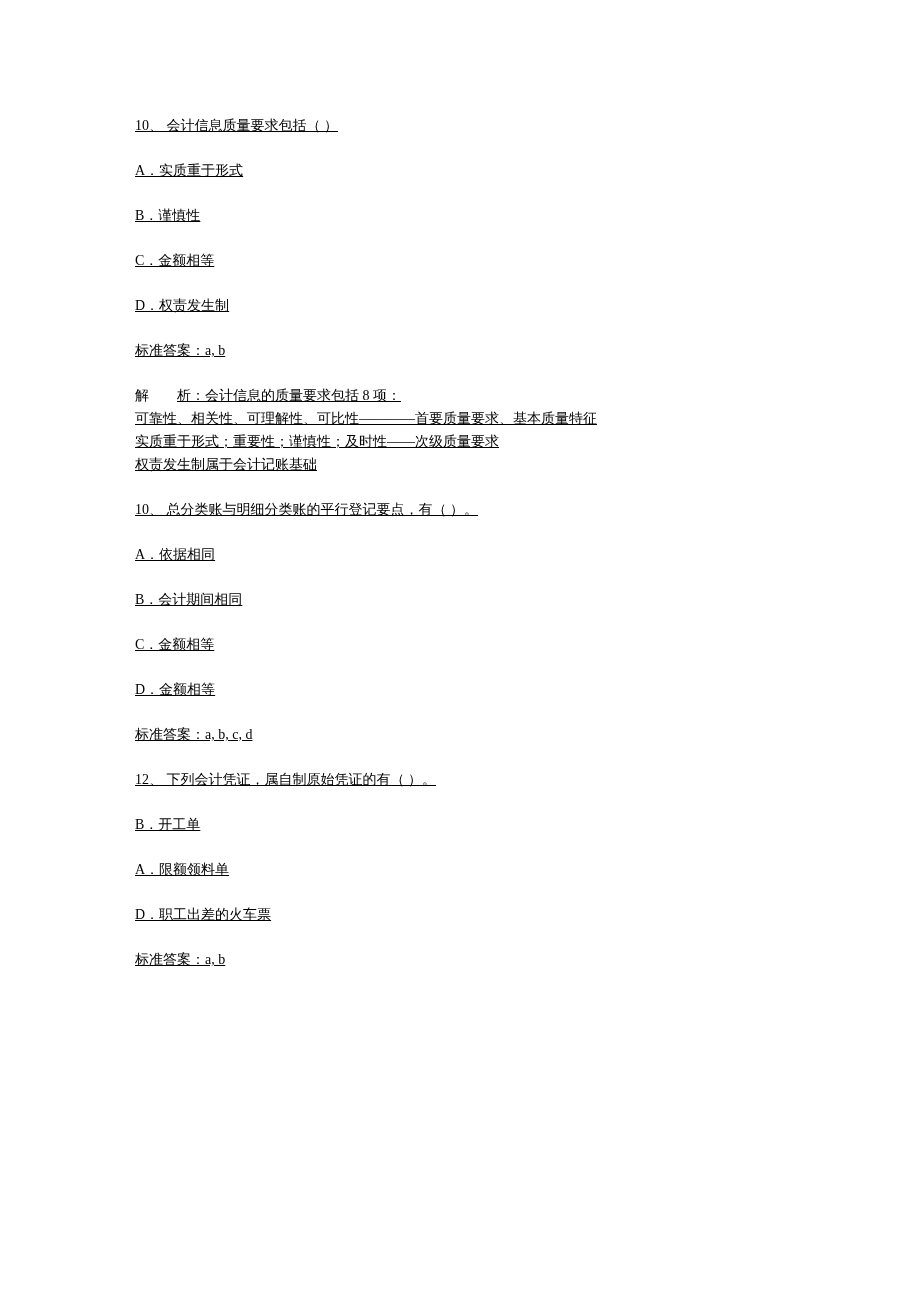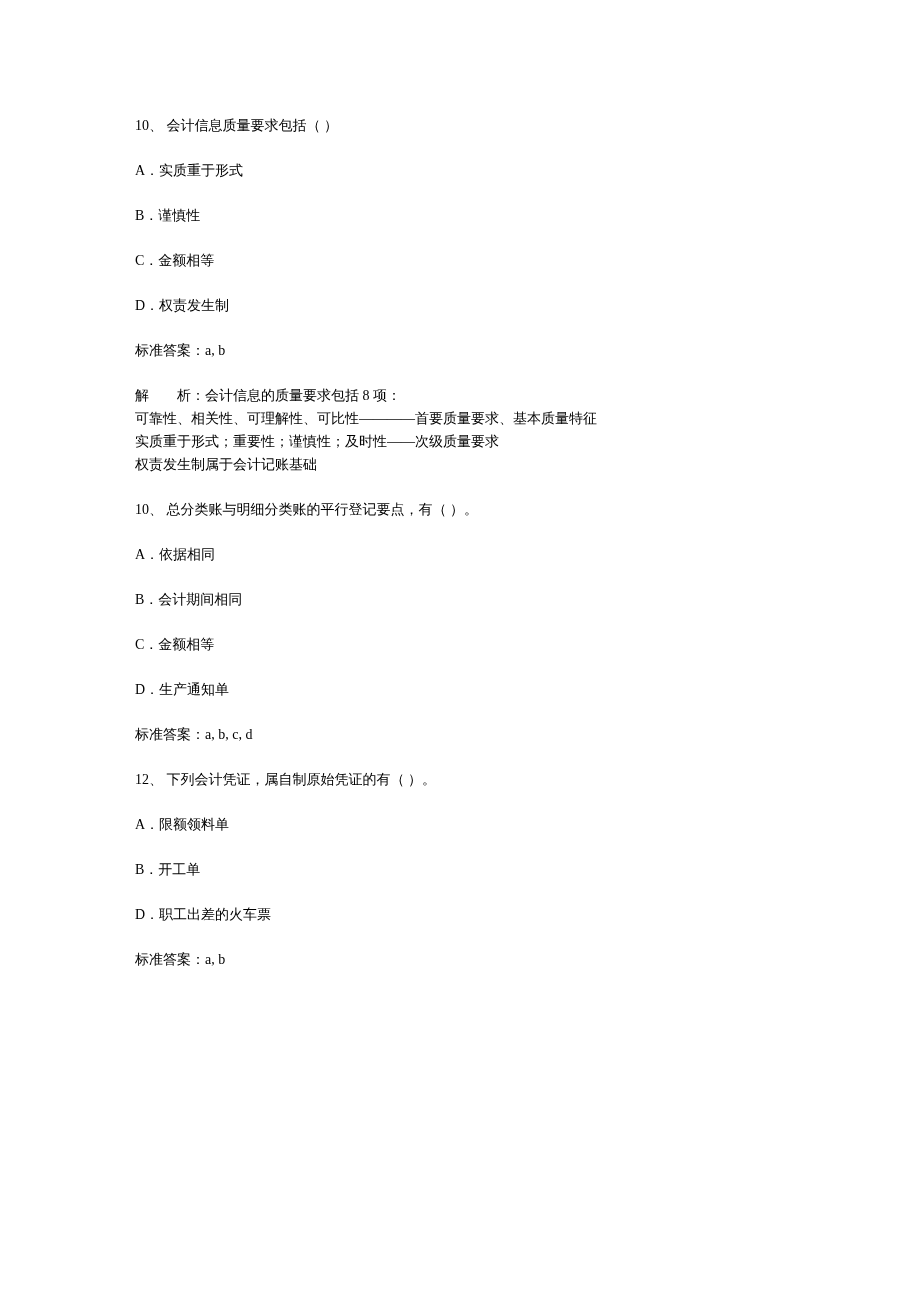--- a/index.html
+++ b/index.html
@@ -7,20 +7,21 @@
       width: 920px;
       height: 1302px;
       background: #ffffff;
       font-family: "SimSun", "宋体", serif;
       font-size: 14px;
       color: #000000;
       line-height: 1.5;
     }
     .page {
       padding: 115px 135px 80px 135px;
+      text-decoration: underline;
     }
     .block {
       margin-bottom: 24px;
     }
     .option {
       margin-bottom: 24px;
     }
     .tight-line {
       margin-bottom: 2px;
     }
@@ -53,24 +54,24 @@
     <div class="tight-line">实质重于形式；重要性；谨慎性；及时性——次级质量要求</div>
     <div class="block">权责发生制属于会计记账基础</div>
   </div>
 
   <div class="block">
     <span>10、 总分类账与明细分类账的平行登记要点，有（ ）。</span>
   </div>
   <div class="option">A．依据相同</div>
   <div class="option">B．会计期间相同</div>
   <div class="option">C．金额相等</div>
-  <div class="option">D．生产通知单</div>
+  <div class="option">D．金额相等</div>
   <div class="block">标准答案：a, b, c, d</div>
 
   <div class="block">
     <span>12、 下列会计凭证，属自制原始凭证的有（  ）。</span>
   </div>
+  <div class="option">B．开工单</div>
   <div class="option">A．限额领料单</div>
-  <div class="option">B．开工单</div>
   <div class="option">D．职工出差的火车票</div>
   <div class="block">标准答案：a, b</div>
 
 </div>
 
 </body></html>

